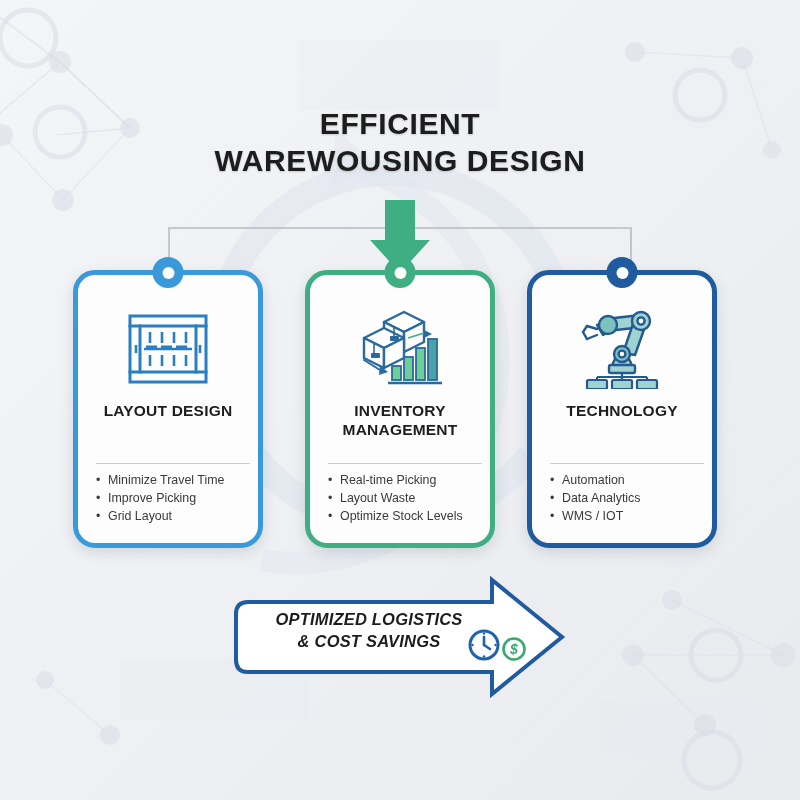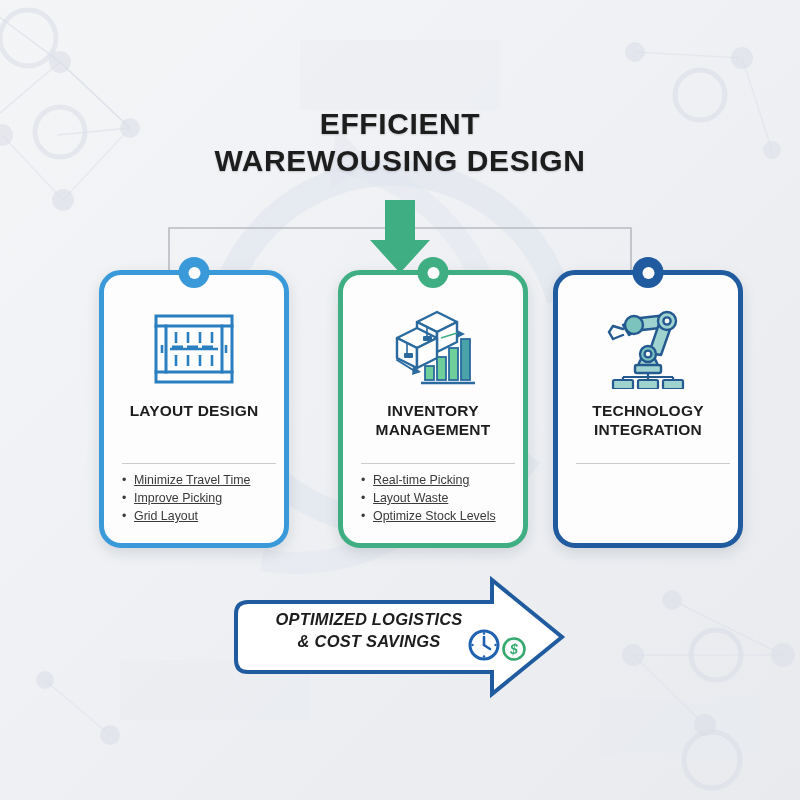--- a/index.html
+++ b/index.html
@@ -70,24 +70,23 @@
     position: absolute;
     top: 0;
     width: 190px;
     height: 278px;
     background: #fdfdfd;
     border-style: solid;
     border-width: 5px;
     border-radius: 22px;
     box-sizing: border-box;
     box-shadow: 0 5px 13px rgba(100,110,125,0.20);
-    margin-left: 26px;
   }
   .card.c0 { left: 73px; }
-  .card.c1 { left: 312px; padding-left: 40px; }
+  .card.c1 { left: 305px; padding-left: 40px; }
   .card.c2 { left: 527px; }
 
   .card-knob {
     position: absolute;
     top: -18px;
     left: 50%;
     transform: translateX(-50%);
     width: 31px;
     height: 31px;
     border-radius: 50%;
@@ -146,21 +145,20 @@
     padding: 0;
     list-style: none;
   }
   .card-list li {
     position: relative;
     padding-left: 12px;
     font-size: 12.4px;
     color: #3a3a3a;
     line-height: 18px;
     white-space: nowrap;
-    text-decoration: underline;
   }
   .card-list li::before {
     content: "\2022";
     position: absolute;
     left: 0;
     top: 0;
     color: #3a3a3a;
     font-size: 12.4px;
   }
 
@@ -452,23 +450,27 @@
           <g stroke="#245a90" stroke-width="2.2" fill="#9fd3cf">
             <rect x="12" y="71" width="20" height="9" rx="1.5"></rect>
             <rect x="37" y="71" width="20" height="9" rx="1.5"></rect>
             <rect x="62" y="71" width="20" height="9" rx="1.5"></rect>
           </g>
         </svg>
       </div>
 
       <div class="card-heading">
         <div>TECHNOLOGY</div>
-        <div>INTEGRATION</div>
       </div>
       <div class="card-divider"></div>
+      <ul class="card-list">
+        <li>Automation</li>
+        <li>Data Analytics</li>
+        <li>WMS / IOT</li>
+      </ul>
     </div>
   </div>
 
   <div class="banner">
     <svg class="banner-svg" viewBox="0 0 340 130" xmlns="http://www.w3.org/2000/svg">
       <path d="M 18 30
                Q 6 30 6 42
                L 6 88
                Q 6 100 18 100
                L 262 100

